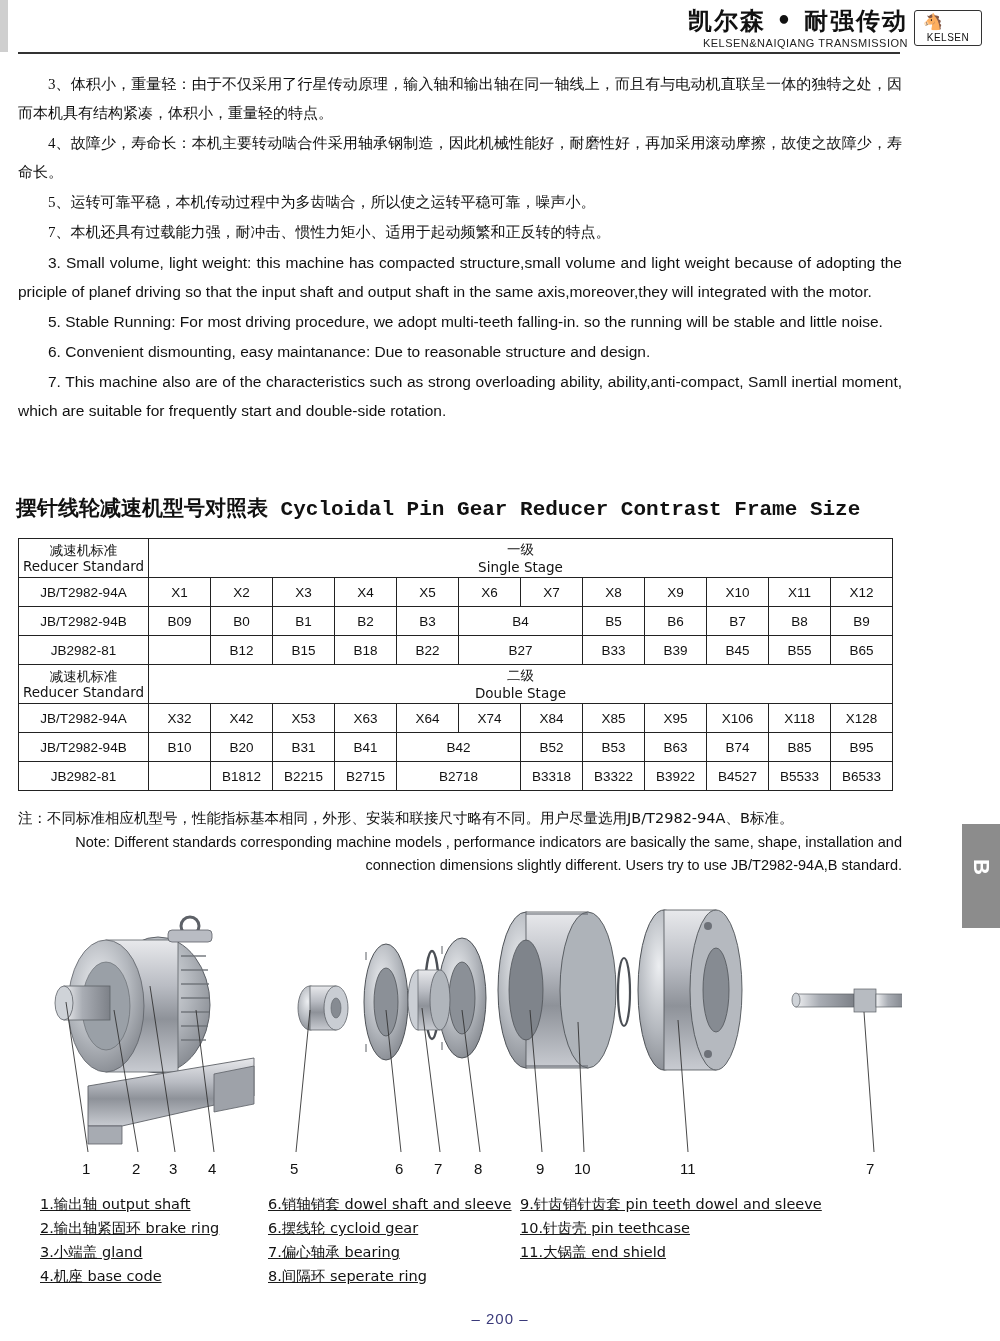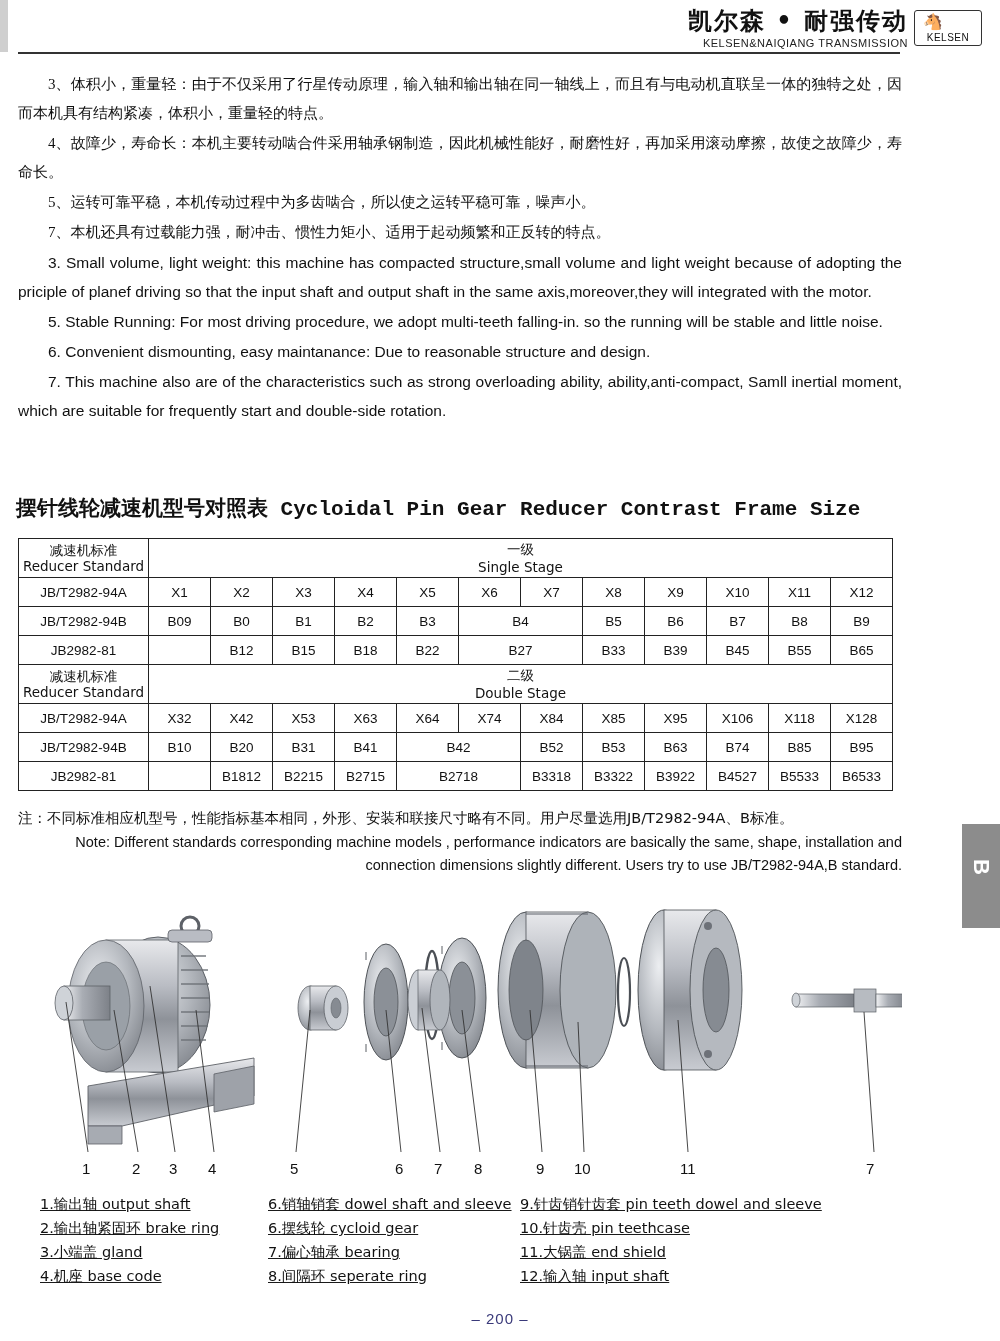--- a/index.html
+++ b/index.html
@@ -579,18 +579,17 @@
     <div class="legend-col" style="left:228px">
       <div class="legend-item">6.销轴销套 dowel shaft and sleeve</div>
       <div class="legend-item">6.摆线轮 cycloid gear</div>
       <div class="legend-item">7.偏心轴承 bearing</div>
       <div class="legend-item">8.间隔环 seperate ring</div>
     </div>
     <div class="legend-col c3">
       <div class="legend-item">9.针齿销针齿套 pin teeth dowel and sleeve</div>
       <div class="legend-item">10.针齿壳 pin teethcase</div>
       <div class="legend-item">11.大锅盖 end shield</div>
-      <div class="legend-item">12.输入轴 input shaft</div>
     </div>
   </div>
 
   <div class="footer">– 200 –</div>
 </div>
 
 </body></html>

